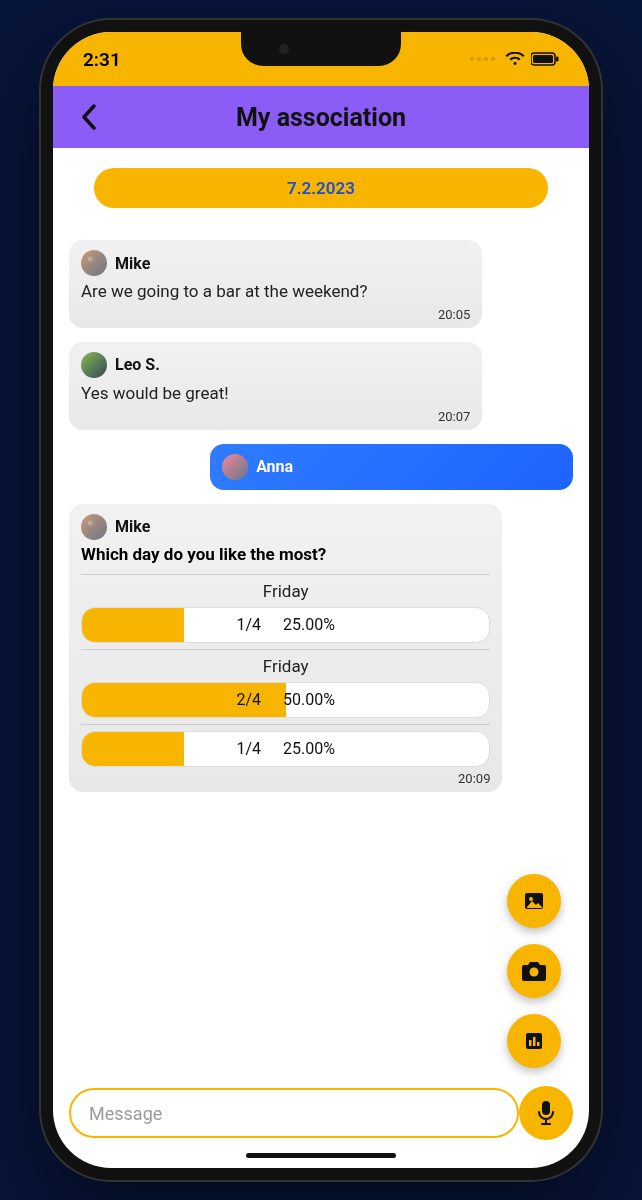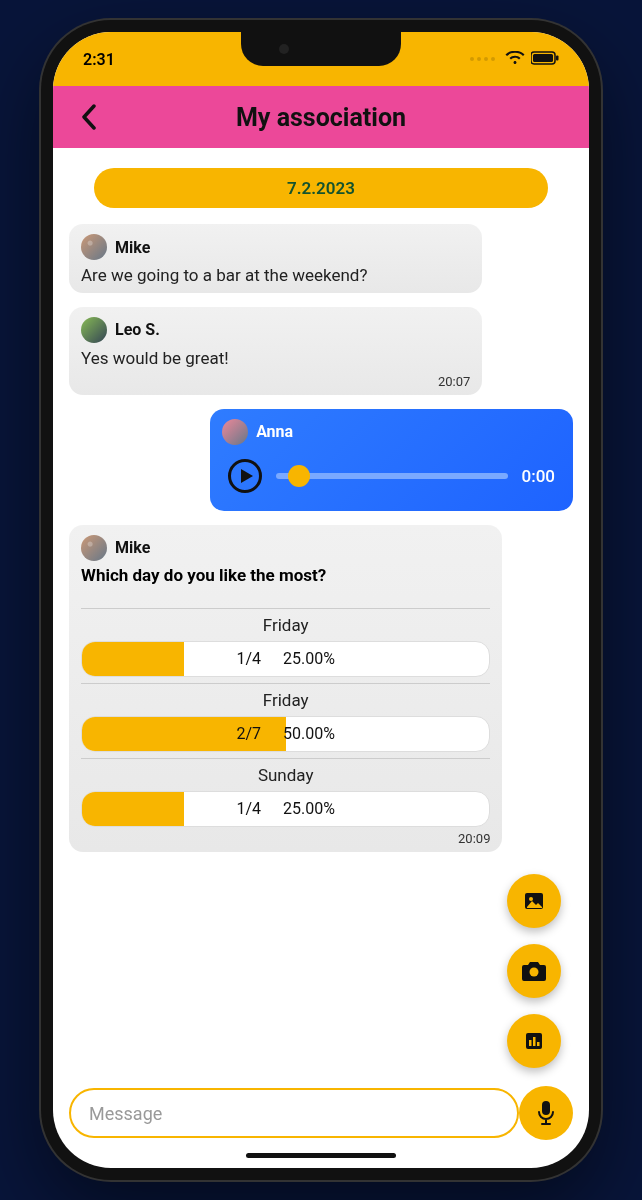--- a/index.html
+++ b/index.html
@@ -49,27 +49,27 @@
     width:10px;height:10px;border-radius:50%;background:#222;position:absolute;left:38px;
   }
   .status-bar {
     height: 54px;
     background: #f8b500;
     display: flex;
     align-items: center;
     justify-content: space-between;
     padding: 0 30px;
     font-weight: 600;
-    font-size: 16px;
+    font-size: 19px;
   }
   .status-icons { display:flex; align-items:center; gap:6px; }
   .dots { display:flex; gap:3px; margin-right:4px;}
   .dots span{width:4px;height:4px;border-radius:50%;background:rgba(0,0,0,.15);}
   .title-bar {
-    background: #ec4899;
+    background: #8b5cf6;
     display: flex;
     align-items: center;
     justify-content: center;
     position: relative;
     height: 62px;
     font-size: 25px;
     font-weight: 700;
     color: #111;
   }
   .back-btn {
@@ -82,26 +82,26 @@
     display:flex;align-items:center;justify-content:center;
   }
   .chat {
     flex: 1;
     background: #fff;
     padding: 12px 16px 0 16px;
     overflow: hidden;
   }
   .date-pill {
     background: #f8b500;
-    color: #14532d;
+    color: #1d4ed8;
     font-weight: 600;
     text-align: center;
     padding: 10px;
     border-radius: 22px;
-    margin: 8px auto 16px;
+    margin: 8px auto 32px;
     width: 90%;
     font-size: 17px;
   }
   .msg {
     background: linear-gradient(#f1f1f1,#e8e8e8);
     border-radius: 14px;
     padding: 10px 12px 6px 12px;
     margin-bottom: 14px;
     max-width: 82%;
     position: relative;
@@ -122,21 +122,21 @@
     width: 72%;
   }
   .audio .name{color:#fff;}
   .audio .time{color:#ddeaff;}
   .audio-row{ display:flex; align-items:center; gap:14px; padding:10px 6px 12px;}
   .play { width:34px;height:34px;border:3px solid #111;border-radius:50%;display:flex;align-items:center;justify-content:center;}
   .play::after{content:"";border-left:12px solid #111;border-top:7px solid transparent;border-bottom:7px solid transparent;margin-left:3px;}
   .track{ flex:1; height:6px; background:#7aa9ff; border-radius:3px; position:relative;}
   .thumb{ position:absolute; left:10%; top:50%; transform:translate(-50%,-50%); width:22px;height:22px;border-radius:50%;background:#f8b500;}
   .dur{ font-size:17px; font-weight:500;}
-  .poll .question{ font-weight:700; font-size:17px; margin:4px 0 23px;}
+  .poll .question{ font-weight:700; font-size:17px; margin:4px 0 10px;}
   .poll hr{border:none;border-top:1px solid #ccc;margin:6px 0;}
   .poll-day{text-align:center; font-size:17px; margin:6px 0 6px; color:#222;}
   .bar-outer{ background:#fff; border:1px solid #ddd; border-radius:14px; height:36px; position:relative; overflow:hidden; display:flex;align-items:center;justify-content:center;gap:18px;font-size:16px;color:#111;}
   .bar-fill{ position:absolute; left:0;top:0;bottom:0; background:#f8b500; border-radius:10px 0 0 10px;}
   .bar-text{position:relative;z-index:1;display:flex;gap:22px;}
   .input-row {
     padding: 12px 16px 28px;
     display:flex; align-items:center; gap:0;
   }
   .msg-input{
@@ -207,42 +207,36 @@
 
     <div class="chat">
       <div class="date-pill">7.2.2023</div>
 
       <div class="msg">
         <div class="hdr">
           <div class="avatar"></div>
           <span class="name">Mike</span>
         </div>
         <div class="body">Are we going to a bar at the weekend?</div>
+        <div class="time">20:05</div>
       </div>
 
       <div class="msg">
         <div class="hdr">
           <div class="avatar" style="background:linear-gradient(135deg,#8b5,#345);"></div>
           <span class="name">Leo S.</span>
         </div>
         <div class="body">Yes would be great!</div>
         <div class="time">20:07</div>
       </div>
 
       <div class="msg audio">
         <div class="hdr">
           <div class="avatar" style="background:linear-gradient(135deg,#e89,#678);"></div>
           <span class="name">Anna</span>
-        </div>
-        <div class="audio-row">
-          <div class="play"></div>
-          <div class="track">
-            <div class="thumb"></div>
-          </div>
-          <span class="dur">0:00</span>
         </div>
       </div>
 
       <div class="msg poll" style="max-width:86%;">
         <div class="hdr">
           <div class="avatar"></div>
           <span class="name">Mike</span>
         </div>
         <div class="question">Which day do you like the most?</div>
         <hr>
@@ -254,27 +248,26 @@
             <span>1/4</span>
             <span>25.00%</span>
           </div>
         </div>
         <hr>
 
         <div class="poll-day">Friday</div>
         <div class="bar-outer">
           <div class="bar-fill" style="width:50%"></div>
           <div class="bar-text">
-            <span>2/7</span>
+            <span>2/4</span>
             <span>50.00%</span>
           </div>
         </div>
         <hr>
 
-        <div class="poll-day">Sunday</div>
         <div class="bar-outer">
           <div class="bar-fill" style="width:25%"></div>
           <div class="bar-text">
             <span>1/4</span>
             <span>25.00%</span>
           </div>
         </div>
 
         <div class="time">20:09</div>
       </div>

